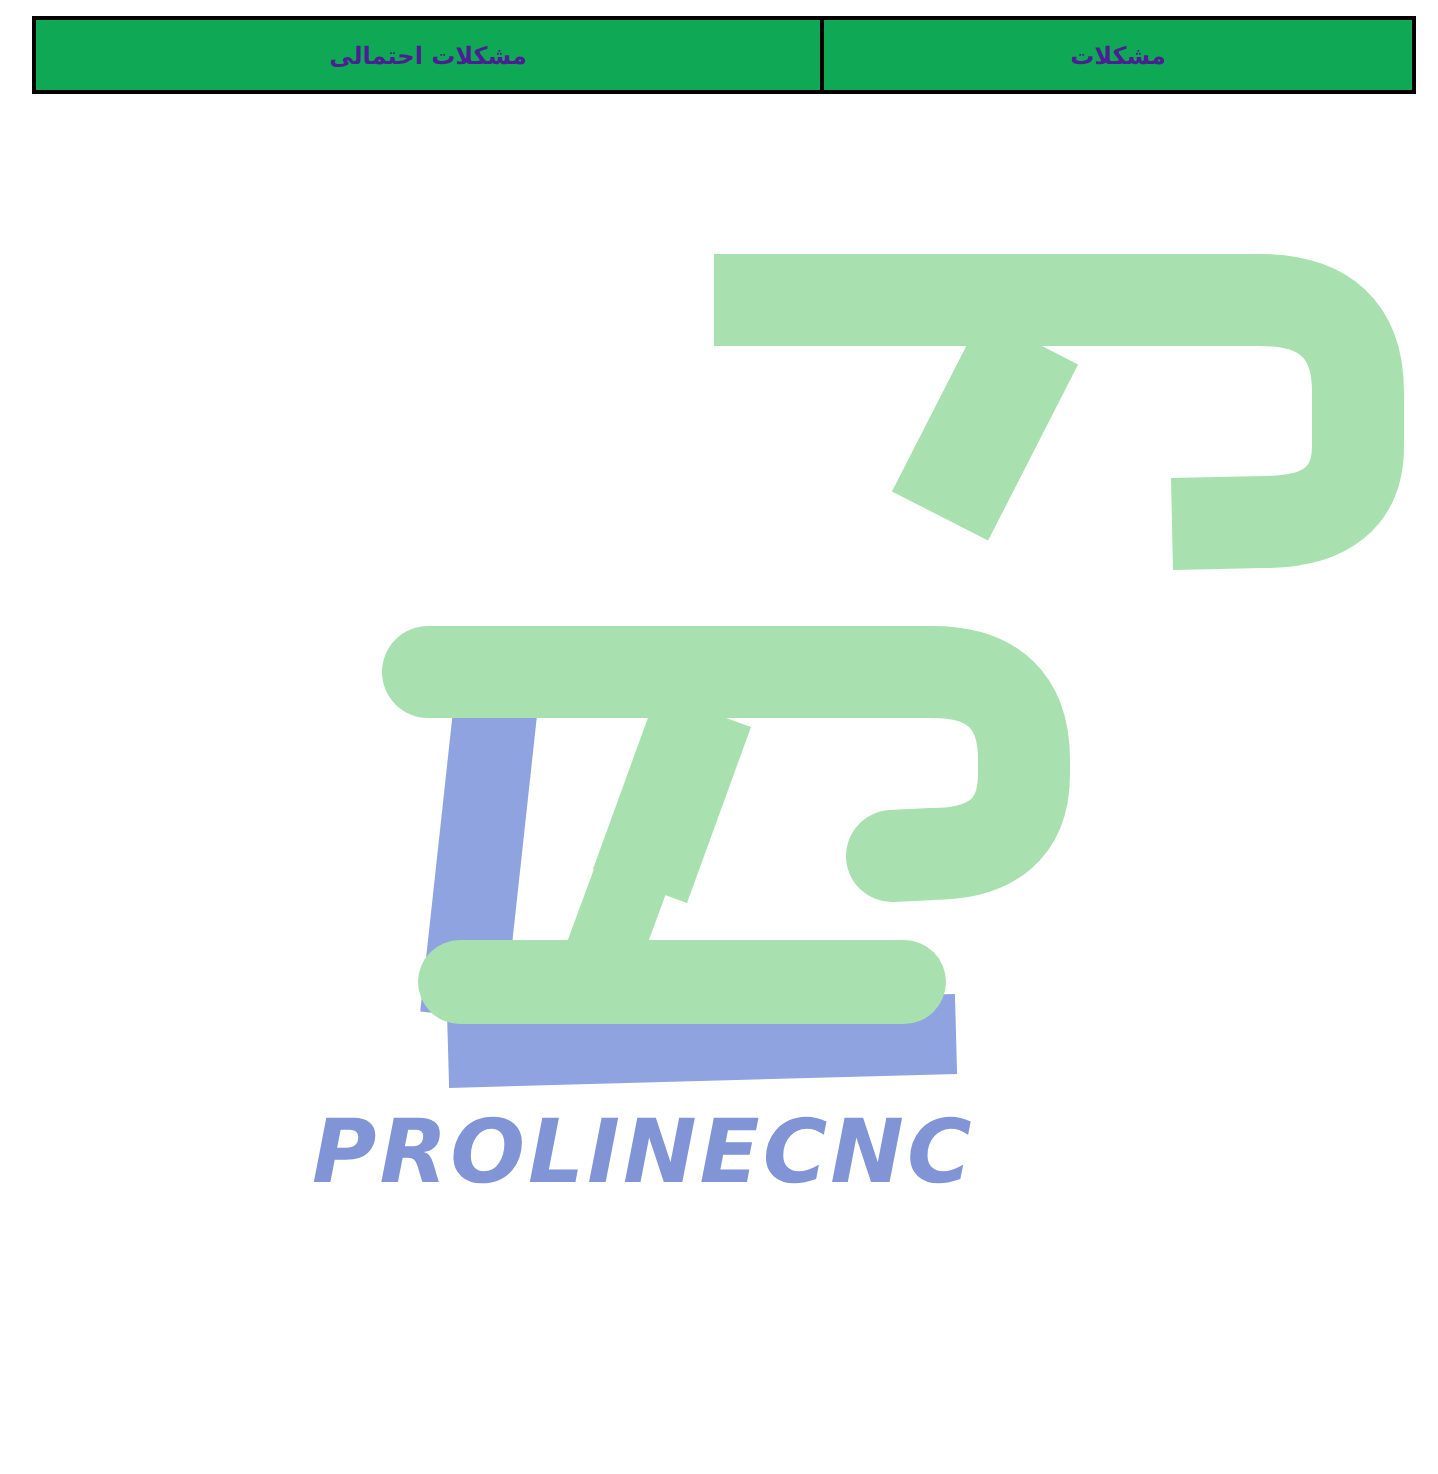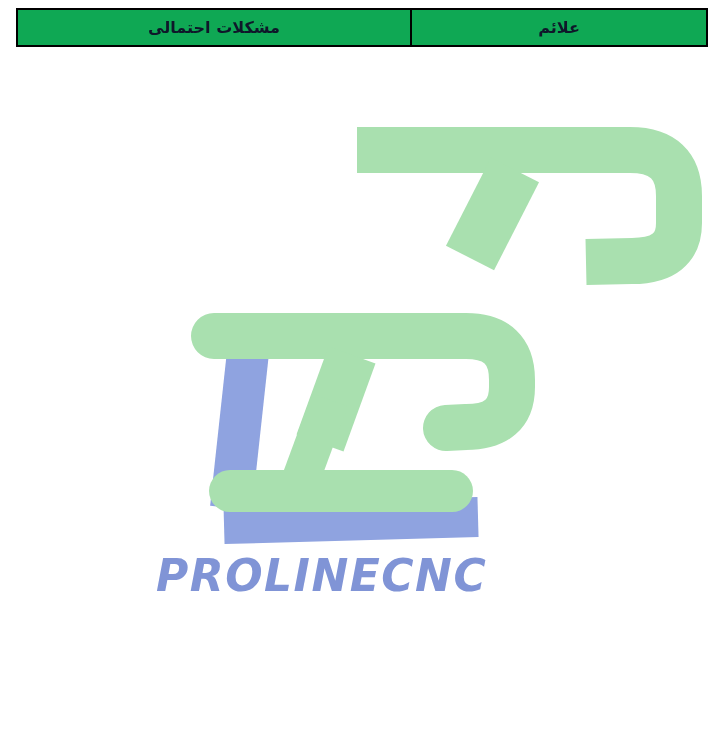--- a/index.html
+++ b/index.html
@@ -11,21 +11,21 @@
   .table-wrap{position:absolute;left:16px;top:8px;z-index:1;}
   table{
     border-collapse:collapse;table-layout:fixed;width:690px;
     direction:rtl;background:transparent;
   }
   th,td{
     border:2px solid #000;text-align:center;vertical-align:middle;
     font-weight:bold;padding:0 4px;overflow:hidden;white-space:nowrap;
   }
   th{
-    height:35px;font-size:16px;color:#0f172a;
+    height:35px;font-size:12px;color:#4c1d95;
     background:var(--header-bg,#0FA854);
   }
   .watermark{
     position:absolute;left:0;top:0;z-index:2;
     mix-blend-mode:multiply;pointer-events:none;
   }
   .wm-text{
     font-family:"DejaVu Sans","Liberation Sans",sans-serif;
     font-weight:bold;font-style:italic;letter-spacing:1.5px;
   }
@@ -34,21 +34,21 @@
 <body>
 
 <div class="table-wrap">
   <table>
     <colgroup>
       <col style="width:296px">
       <col style="width:394px">
     </colgroup>
     <thead>
       <tr>
-        <th>علائم</th>
+        <th>مشکلات</th>
         <th>مشکلات احتمالی</th>
       </tr>
     </thead>
     <tbody></tbody>
   </table>
 </div>
 
 <svg class="watermark" width="719" height="737" viewBox="0 0 719 737" aria-hidden="true">
 
   <path class="wm-blue" d="M248,352 L231,508" fill="none" stroke-width="42" stroke-linecap="butt" stroke="#8FA3E0"></path>

